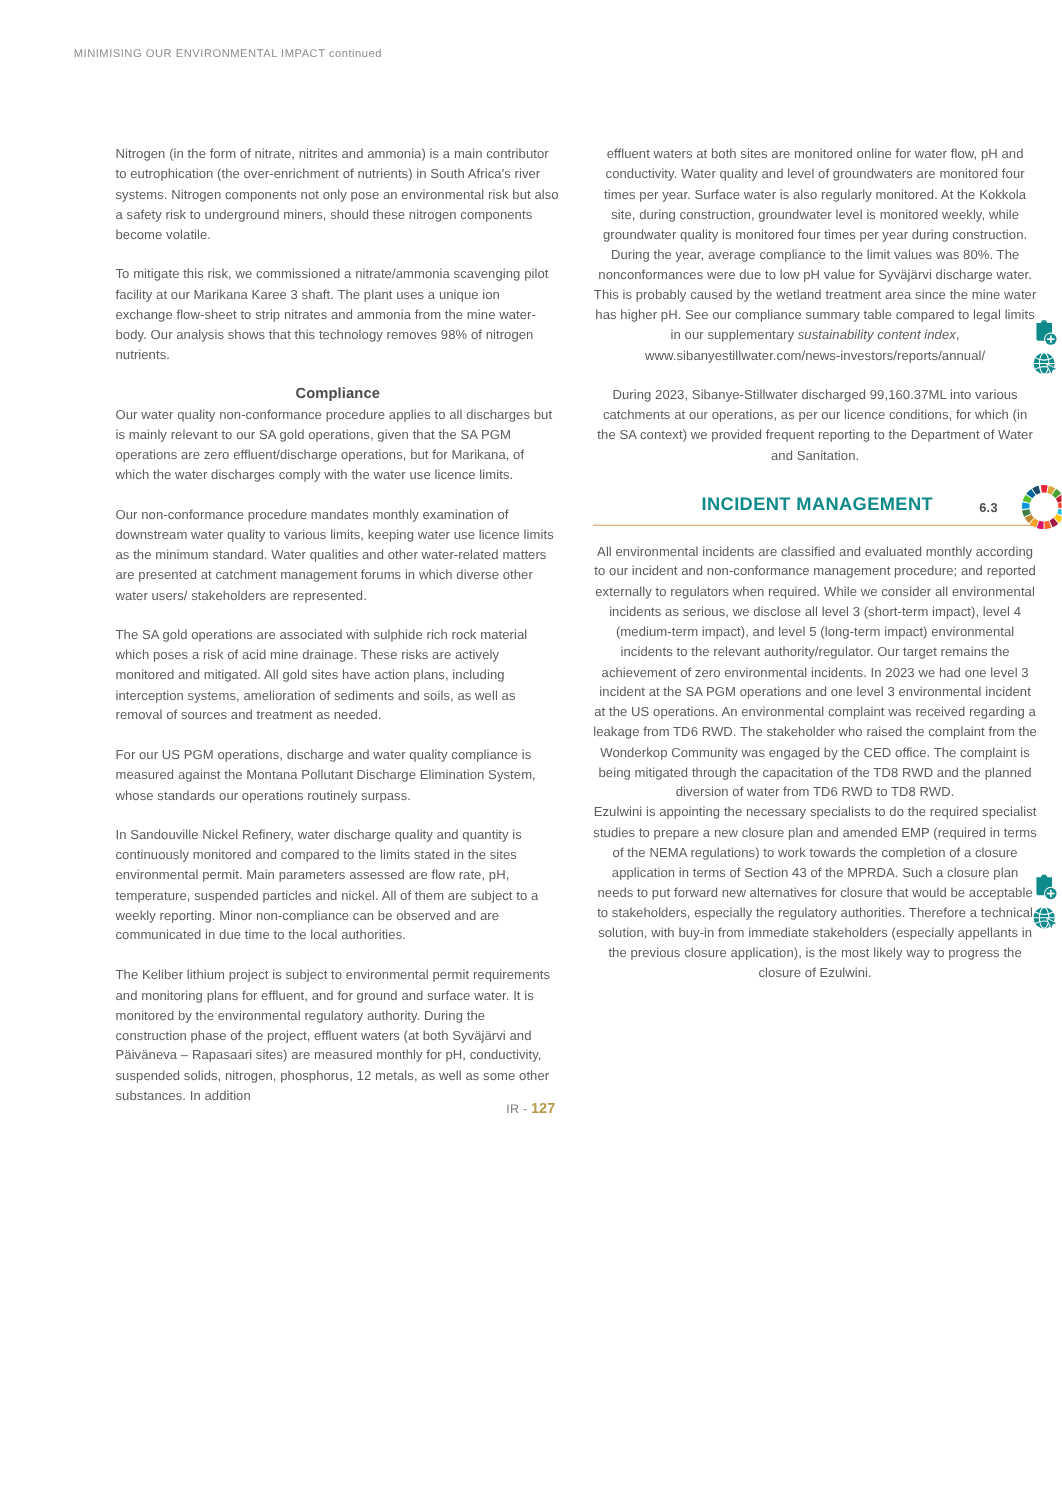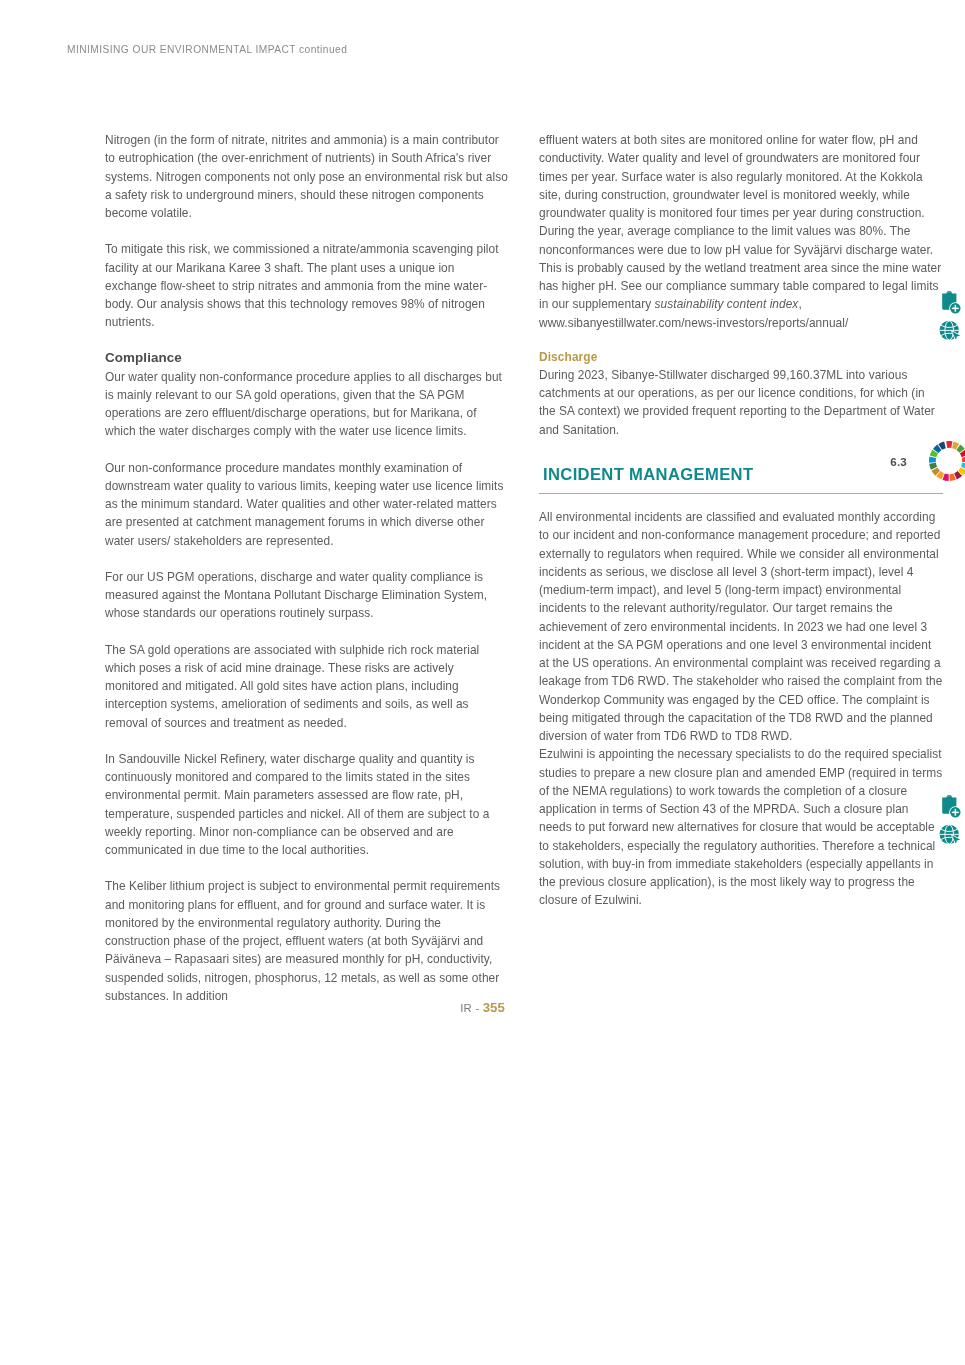--- a/index.html
+++ b/index.html
@@ -41,37 +41,38 @@
     position: absolute;
     top: 131px;
     left: 67px;
     width: 860px;
     display: flex;
     gap: 30px;
     margin-left: 38px;
   }
   .col { width: 404px; }
   .col-left  { width: 404px; }
-  .col-right { width: 404px; position: relative; }
+  .col-right { width: 404px; position: relative; text-align: center; }
 
   p.body {
     font-size: 11.9px;
     line-height: 18.25px;
     color: #5b5c5e;
     margin-bottom: 18px;
     letter-spacing: 0.005em;
   }
   p.body:last-child { margin-bottom: 0; }
 
   .sub-head {
     font-size: 13.4px;
     font-weight: bold;
     color: #4a4b4d;
     margin-bottom: 3px;
     letter-spacing: 0.1px;
+    text-align: center;
   }
 
   .gold-head {
     font-size: 11.9px;
     font-weight: bold;
     color: #b99a4a;
     margin-bottom: 2px;
     letter-spacing: 0.1px;
   }
 
@@ -153,32 +154,31 @@
 
     <div class="col col-left">
 
       <p class="body">Nitrogen (in the form of nitrate, nitrites and ammonia) is a main contributor to eutrophication (the over-enrichment of nutrients) in South Africa's river systems. Nitrogen components not only pose an environmental risk but also a safety risk to underground miners, should these nitrogen components become volatile.</p>
       <p class="body">To mitigate this risk, we commissioned a nitrate/ammonia scavenging pilot facility at our Marikana Karee 3 shaft. The plant uses a unique ion exchange flow-sheet to strip nitrates and ammonia from the mine water-body. Our analysis shows that this technology removes 98% of nitrogen nutrients.</p>
 
       <h3 class="sub-head">Compliance</h3>
 
       <p class="body">Our water quality non-conformance procedure applies to all discharges but is mainly relevant to our SA gold operations, given that the SA PGM operations are zero effluent/discharge operations, but for Marikana, of which the water discharges comply with the water use licence limits.</p>
       <p class="body">Our non-conformance procedure mandates monthly examination of downstream water quality to various limits, keeping water use licence limits as the minimum standard. Water qualities and other water-related matters are presented at catchment management forums in which diverse other water users/ stakeholders are represented.</p>
+      <p class="body">The SA gold operations are associated with sulphide rich rock material which poses a risk of acid mine drainage. These risks are actively monitored and mitigated. All gold sites have action plans, including interception systems, amelioration of sediments and soils, as well as removal of sources and treatment as needed.</p>
       <p class="body">For our US PGM operations, discharge and water quality compliance is measured against the Montana Pollutant Discharge Elimination System, whose standards our operations routinely surpass.</p>
-      <p class="body">The SA gold operations are associated with sulphide rich rock material which poses a risk of acid mine drainage. These risks are actively monitored and mitigated. All gold sites have action plans, including interception systems, amelioration of sediments and soils, as well as removal of sources and treatment as needed.</p>
       <p class="body">In Sandouville Nickel Refinery, water discharge quality and quantity is continuously monitored and compared to the limits stated in the sites environmental permit. Main parameters assessed are flow rate, pH, temperature, suspended particles and nickel. All of them are subject to a weekly reporting. Minor non-compliance can be observed and are communicated in due time to the local authorities.</p>
       <p class="body">The Keliber lithium project is subject to environmental permit requirements and monitoring plans for effluent, and for ground and surface water. It is monitored by the environmental regulatory authority. During the construction phase of the project, effluent waters (at both Syväjärvi and Päiväneva – Rapasaari sites) are measured monthly for pH, conductivity, suspended solids, nitrogen, phosphorus, 12 metals, as well as some other substances. In addition</p>
 
     </div>
 
     <div class="col col-right">
 
       <p class="body"><span>effluent waters at both sites are monitored online for water flow, pH and conductivity. Water quality and level of groundwaters are monitored four times per year. Surface water is also regularly monitored. At the Kokkola site, during construction, groundwater level is monitored weekly, while groundwater quality is monitored four times per year during construction. During the year, average compliance to the limit values was 80%. The nonconformances were due to low pH value for Syväjärvi discharge water. This is probably caused by the wetland treatment area since the mine water has higher pH. See our compliance summary table compared to legal limits in our supplementary </span><em>sustainability content index</em><span>, www.sibanyestillwater.com/news-investors/reports/annual/</span></p>
 
-      <h3 class="gold-head">Discharge</h3>
       <p class="body">During 2023, Sibanye-Stillwater discharged 99,160.37ML into various catchments at our operations, as per our licence conditions, for which (in the SA context) we provided frequent reporting to the Department of Water and Sanitation.</p>
 
       <div class="icon-stack is-1">
         <span class="lnk-icon">
           <svg viewBox="0 0 26 26" width="26" height="26" aria-hidden="true">
             <path d="M9.4 2.4h5.6v1.6H9.4z" fill="#0f8a8a"></path>
             <path d="M10.2 1.2h4v1.4h-4z" fill="#0f8a8a"></path>
             <path d="M5.2 3.6h14.2v14.6a1.6 1.6 0 0 1-1.6 1.6H6.8a1.6 1.6 0 0 1-1.6-1.6z" fill="#0f8a8a"></path>
             <circle cx="18.3" cy="18.3" r="6.1" fill="#ffffff"></circle>
             <circle cx="18.3" cy="18.3" r="5.2" fill="#0f8a8a"></circle>
@@ -263,16 +263,16 @@
           </svg>
         </span>
       </div>
 
       <p class="body">Ezulwini is appointing the necessary specialists to do the required specialist studies to prepare a new closure plan and amended EMP (required in terms of the NEMA regulations) to work towards the completion of a closure application in terms of Section 43 of the MPRDA. Such a closure plan needs to put forward new alternatives for closure that would be acceptable to stakeholders, especially the regulatory authorities. Therefore a technical solution, with buy-in from immediate stakeholders (especially appellants in the previous closure application), is the most likely way to progress the closure of Ezulwini.</p>
 
     </div>
   </div>
 
   <div class="footer">
-    <span class="f-ir">IR - </span><span class="f-num">355</span>
+    <span class="f-ir">IR - </span><span class="f-num">127</span>
   </div>
 
 </div>
 
 </body></html>

